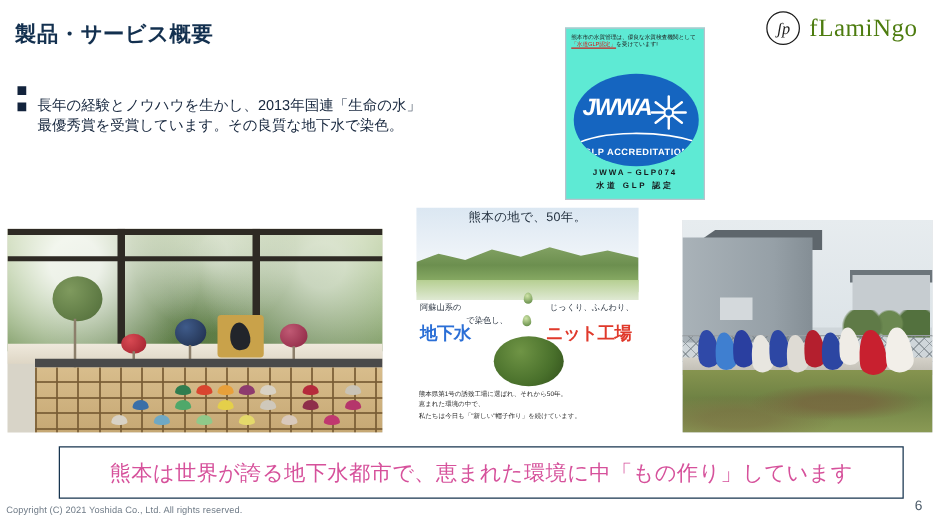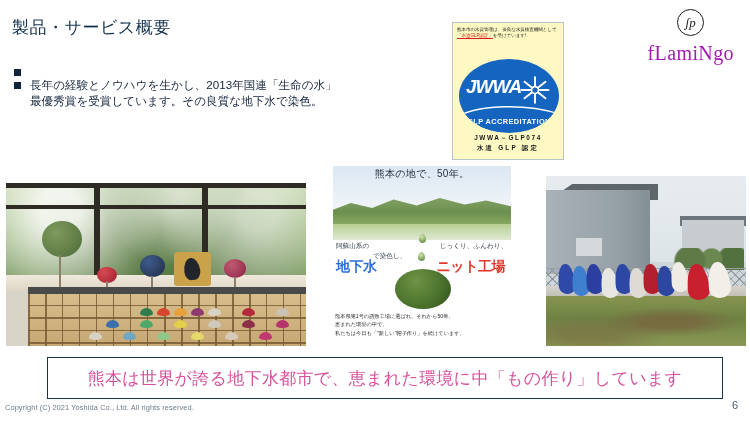--- a/index.html
+++ b/index.html
@@ -12,34 +12,33 @@
     overflow: hidden;
     font-family: "Liberation Sans", "DejaVu Sans", sans-serif;
     color: #1a2b45;
   }
 
   
   #slide-title {
     position: absolute;
     left: 12px; top: 16px;
     font-size: 17px;
-    font-weight: normal;
+    font-weight: bold;
     letter-spacing: 0.5px;
     color: #13304f;
     white-space: nowrap;
   }
 
   
   #brand-logo {
     position: absolute;
     right: 16px; top: 9px;
     display: flex;
     align-items: center;
     gap: 7px;
-    flex-direction: column;
   }
   #brand-mark {
     width: 25px; height: 25px;
     border: 1.4px solid #1b1b1b;
     border-radius: 50%;
     position: relative;
     display: block;
   }
   #brand-mark-glyph {
     position: absolute;
@@ -49,21 +48,21 @@
     justify-content: center;
     font-family: "Liberation Serif", "DejaVu Serif", serif;
     font-style: italic;
     font-size: 13px;
     color: #1b1b1b;
     line-height: 1;
   }
   #brand-wordmark {
     font-family: "Liberation Serif", "DejaVu Serif", serif;
     font-size: 20px;
-    color: #a21caf;
+    color: #4d7c0f;
     letter-spacing: 0.4px;
     line-height: 1;
   }
 
   
   #bullet-list {
     position: absolute;
     left: 14px; top: 64px;
     width: 430px;
   }
@@ -84,21 +83,21 @@
     line-height: 15.5px;
     color: #16263d;
     white-space: pre-line;
   }
 
   
   #jwwa-badge {
     position: absolute;
     left: 452px; top: 22px;
     width: 112px; height: 138px;
-    background: #fef9c3;
+    background: #5eead4;
     border: 1px solid #b9c2cc;
     box-sizing: border-box;
     overflow: hidden;
   }
   #jwwa-caption {
     font-size: 4.6px;
     line-height: 6.2px;
     color: #1d1d1d;
     padding: 4px 4px 0 4px;
     letter-spacing: -0.1px;

